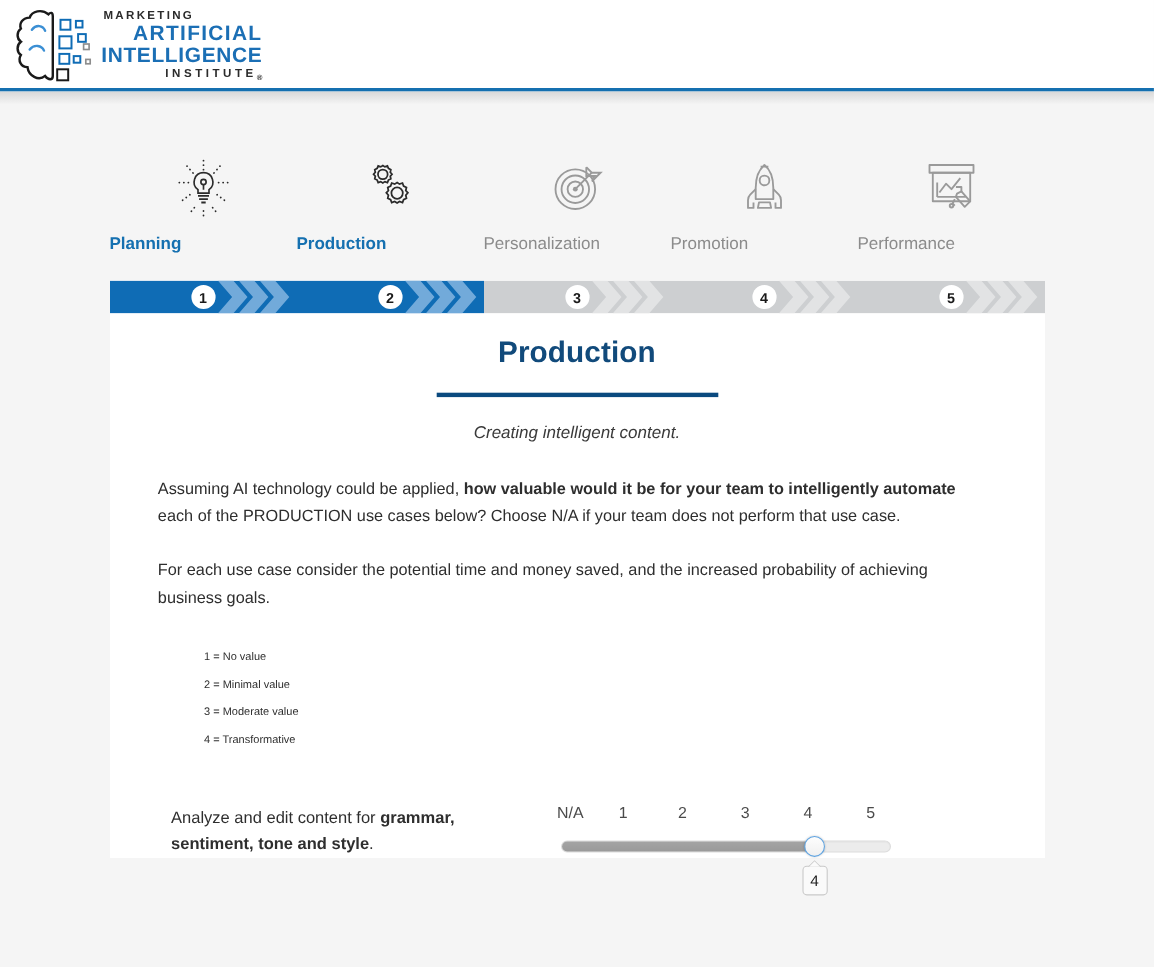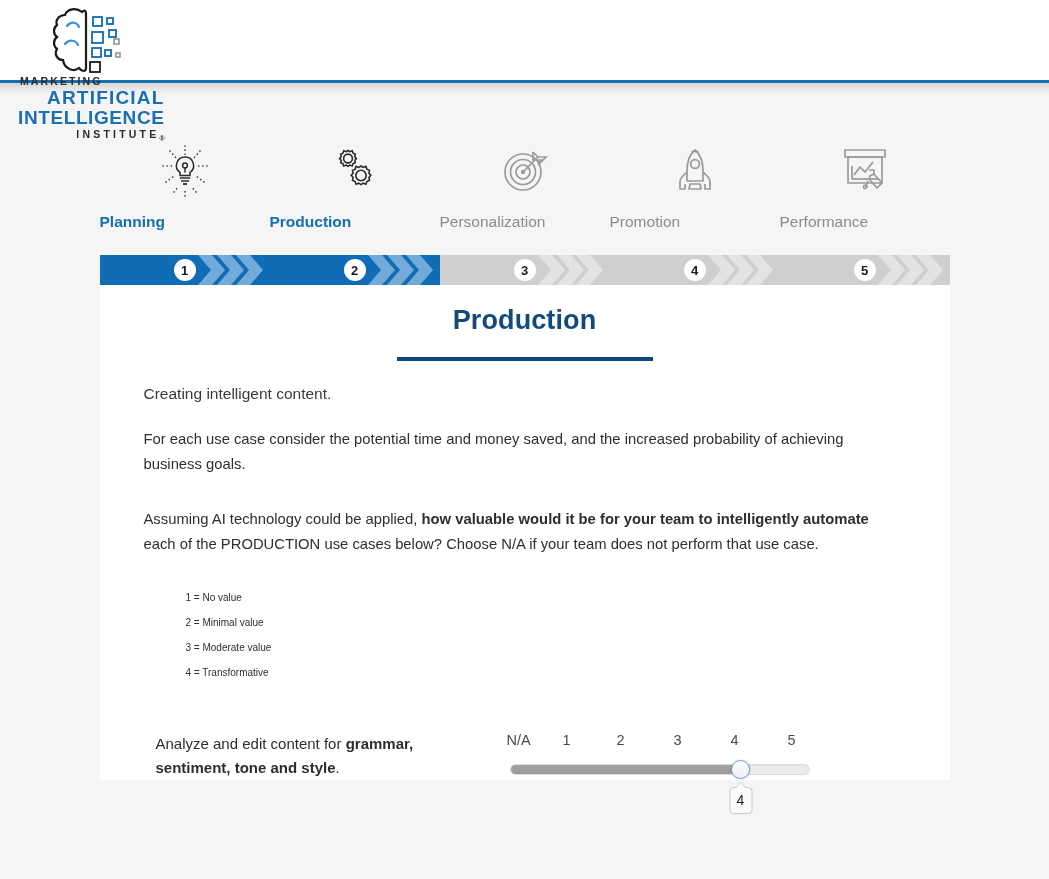--- a/index.html
+++ b/index.html
@@ -26,21 +26,20 @@
   .header-shadow {
     height: 12px;
     background: linear-gradient(to bottom, #d8d8d8 0%, #f5f5f5 100%);
   }
   .logo {
     position: absolute;
     left: 14px; top: 6px;
     display: flex;
     align-items: center;
     height: 72px;
-    flex-direction: column;
   }
   .logo-mark { width: 74px; height: 70px; flex: none; }
   .logo-type {
     margin-left: 4px;
     line-height: 1;
     text-align: right;
     font-family: "Liberation Sans", sans-serif;
   }
   .lt-marketing {
     font-size: 10.5px; font-weight: bold; letter-spacing: 2.1px;
@@ -133,21 +132,22 @@
     margin: 0;
     letter-spacing: 0.1px;
   }
   .title-rule {
     width: 256px;
     height: 4px;
     background: #0b4a7f;
     margin: 21px auto 0;
   }
   .section-subtitle {
-    text-align: left;
+    text-align: center;
+    font-style: italic;
     font-size: 15.5px;
     color: #3a3a3a;
     margin: 24px 0 0;
   }
   .body-copy {
     font-size: 14.8px;
     line-height: 25px;
     color: #2e2e2e;
     margin: 30px 0 0;
     max-width: 760px;
@@ -480,23 +480,23 @@
     </div>
 
   </div>
 
   <div class="panel-body">
 
     <h1 class="section-title">Production</h1>
     <div class="title-rule"></div>
     <p class="section-subtitle">Creating intelligent content.</p>
 
+    <p class="body-copy"><span>Assuming AI technology could be applied, </span><b>how valuable would it be for your team to intelligently automate</b><span> each of the PRODUCTION use cases below? Choose N/A if your team does not perform that use case.</span></p>
+
     <p class="body-copy second">For each use case consider the potential time and money saved, and the increased probability of achieving business goals.</p>
-
-    <p class="body-copy"><span>Assuming AI technology could be applied, </span><b>how valuable would it be for your team to intelligently automate</b><span> each of the PRODUCTION use cases below? Choose N/A if your team does not perform that use case.</span></p>
 
     <ul class="scale-list">
       <li>1 = No value</li>
       <li>2 = Minimal value</li>
       <li>3 = Moderate value</li>
       <li>4 = Transformative</li>
     </ul>
 
     <div class="question-row">
 

